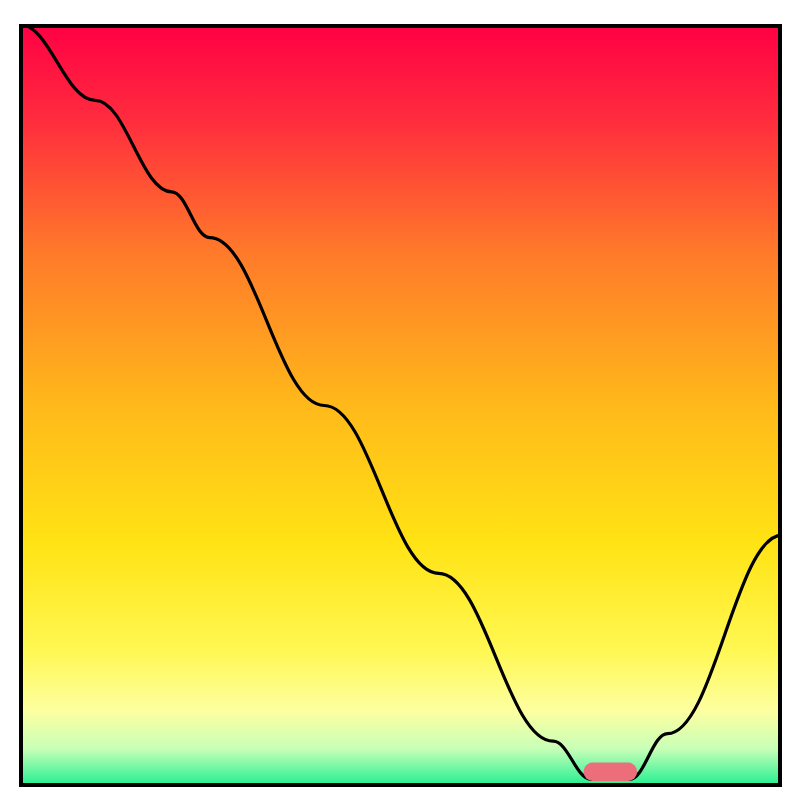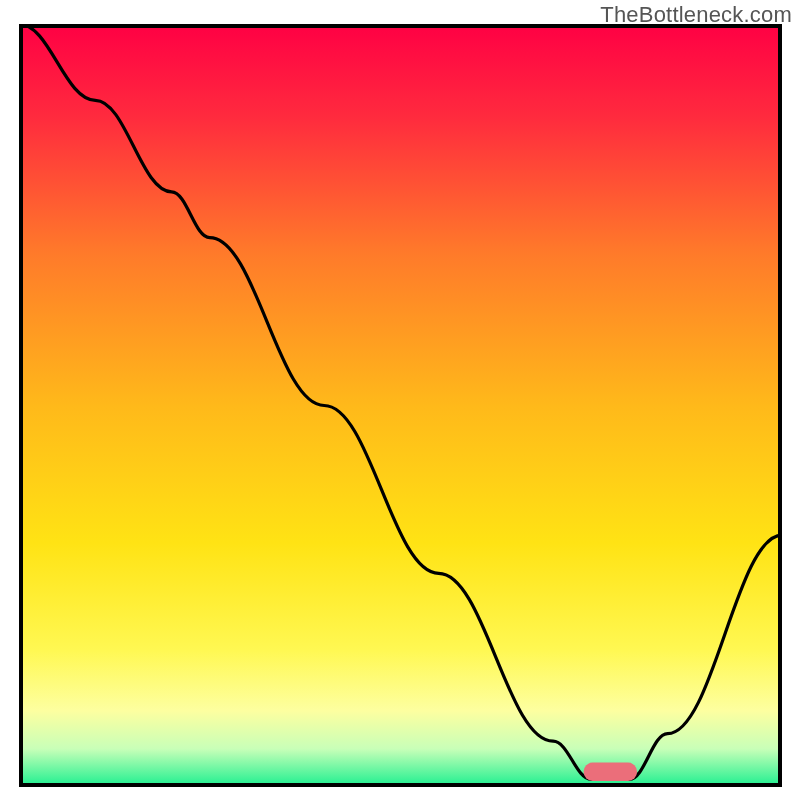--- a/index.html
+++ b/index.html
@@ -54,21 +54,20 @@
   svg.marker {
     position: absolute;
     inset: 0;
     z-index: 6;
   }
 </style>
 </head>
 <body>
 <div class="container">
 
-  <div class="watermark">TheBottleneck.com</div>
 
   <div class="plot-area">
 
     <svg class="gradient-bg" viewBox="0 0 763 763" preserveAspectRatio="none">
       <defs>
         <linearGradient id="bg" x1="0" y1="0" x2="0" y2="1">
           <stop id="g0" offset="0%" stop-color="#ff0044"></stop>
           <stop id="g1" offset="12%" stop-color="#ff2a3e"></stop>
           <stop id="g2" offset="30%" stop-color="#ff7a2a"></stop>
           <stop id="g3" offset="50%" stop-color="#ffb91a"></stop>

